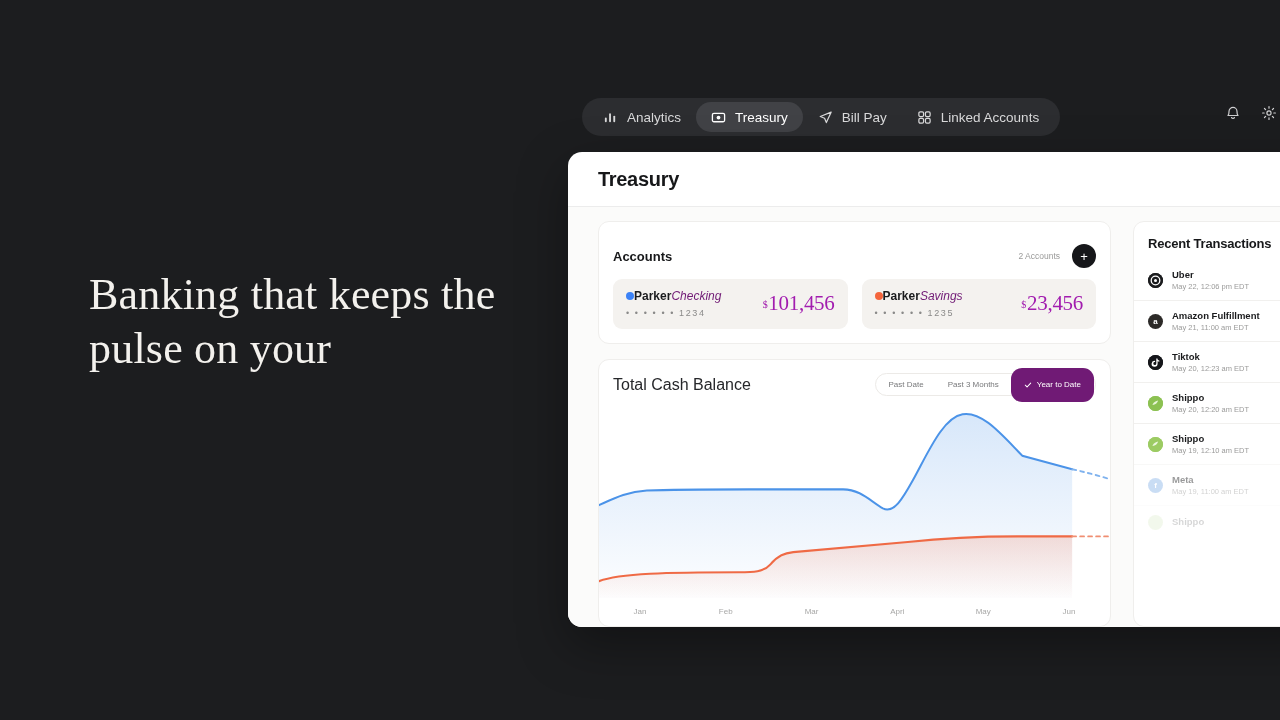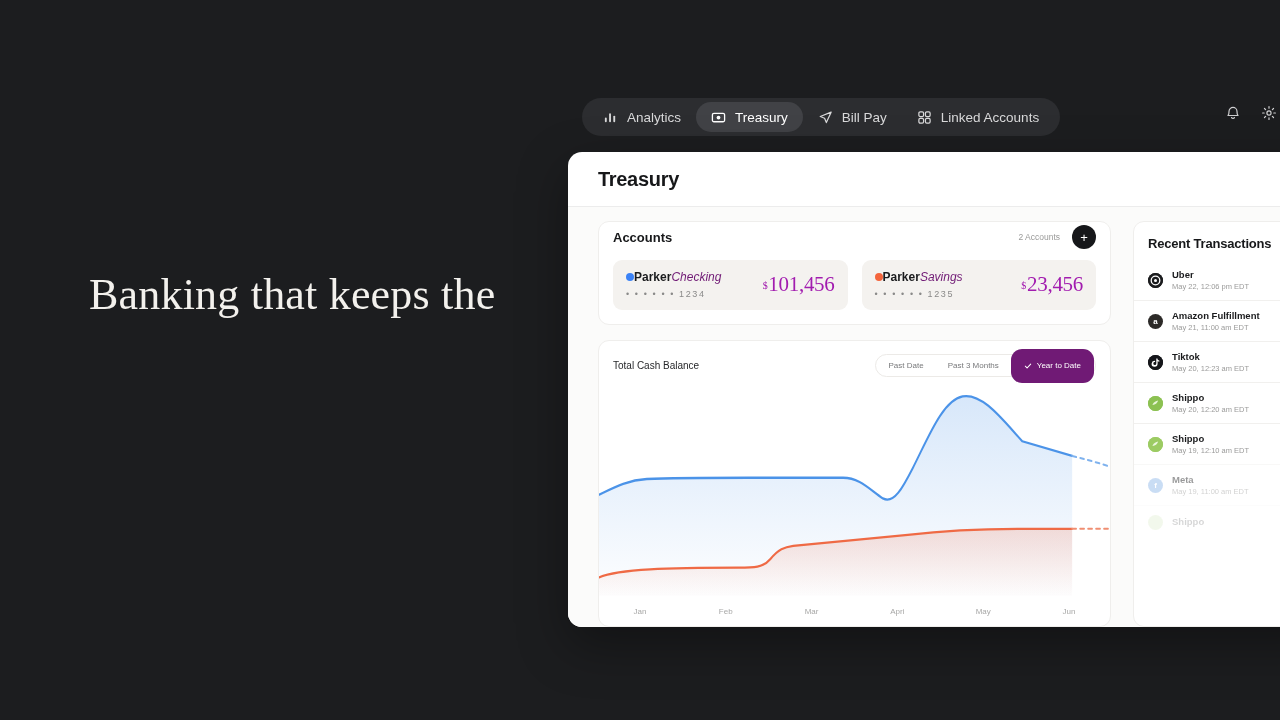--- a/index.html
+++ b/index.html
@@ -73,21 +73,21 @@
     display:flex; gap:22px; padding:14px 0 0 30px;
     height:420px; background:#fbfbfa;
   }
   .col-left { width:513px; flex:none; display:flex; flex-direction:column; gap:15px; }
   .col-right { width:195px; flex:none; }
 
   
   .card {
     background:#ffffff; border:1px solid #efeeec; border-radius:11px;
   }
-  .accounts { padding:3px 14px 14px 14px; }
+  .accounts { padding:22px 14px 14px 14px; }
   .acct-head { display:flex; align-items:center; justify-content:space-between; margin-bottom:11px; }
   .acct-title { font-size:13px; font-weight:600; color:#17181a; }
   .acct-right { display:flex; align-items:center; gap:12px; }
   .acct-count { font-size:8.5px; color:#9a9a99; }
   .add-btn {
     width:24px; height:24px; border-radius:12px; background:#16171a;
     display:flex; align-items:center; justify-content:center;
     color:#fff; font-size:13px; line-height:1; font-weight:400;
   }
   .acct-row { display:flex; gap:14px; }
@@ -112,21 +112,21 @@
     font-size:21px; color:#a21caf; letter-spacing:-0.3px; white-space:nowrap;
   }
   .acct-amt .cur { font-size:10px; vertical-align:2px; margin-right:1px; }
 
   
   .chart-card { flex:1; padding:13px 0 0 0; display:flex; flex-direction:column; }
   .chart-head {
     display:flex; align-items:center; justify-content:space-between;
     padding:0 14px; margin-bottom:6px;
   }
-  .chart-title { font-size:10px; color:#26272a; }
+  .chart-title { font-size:16px; color:#26272a; }
   .seg {
     display:flex; align-items:center; height:23px;
     border:1px solid #eceae7; border-radius:12px; background:#fff;
     padding:0 1px;
   }
   .seg-item {
     height:21px; padding:0 12px; border-radius:11px;
     display:flex; align-items:center; gap:5px;
     font-size:8px; color:#78797b; white-space:nowrap;
   }
@@ -169,20 +169,21 @@
   .tx-row.faded { opacity:.45; }
   .tx-row.faded2 { opacity:.18; }
 </style>
 </head>
 <body>
 
 <div class="stage">
 
   <div class="headline">
     <div class="l1">Banking that keeps the</div>
+    <div class="l2">pulse on your</div>
   </div>
 
   <div class="navbar">
     <div class="nav-item">
       <span class="nav-ico">
         <svg viewBox="0 0 16 16" fill="none">
             <rect x="2" y="8" width="2" height="5" rx="1" fill="currentColor"></rect>
             <rect x="6.5" y="3.5" width="2" height="9.5" rx="1" fill="currentColor"></rect>
             <rect x="11" y="6" width="2" height="7" rx="1" fill="currentColor"></rect>
           </svg>

